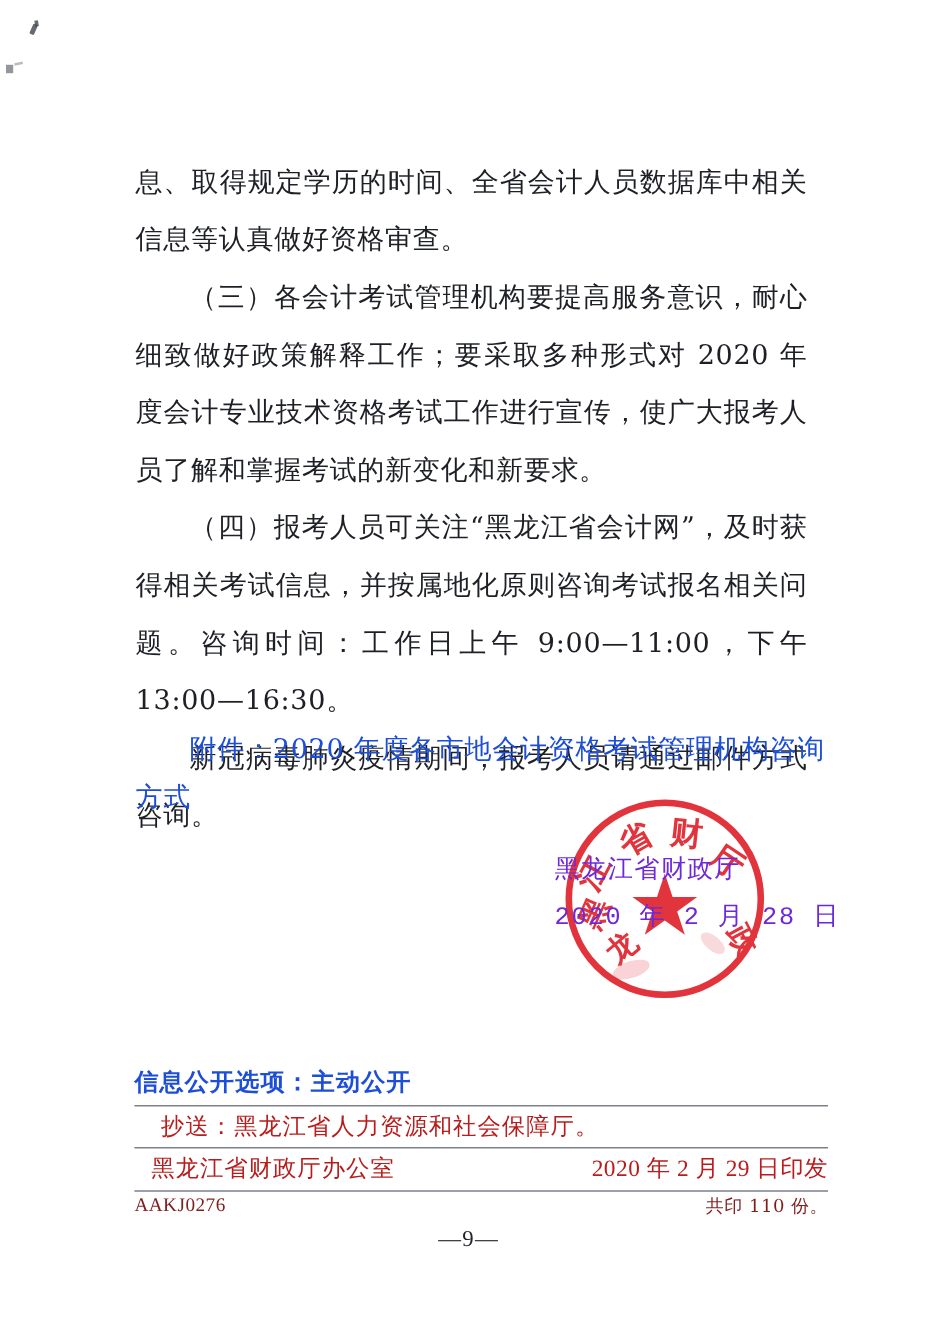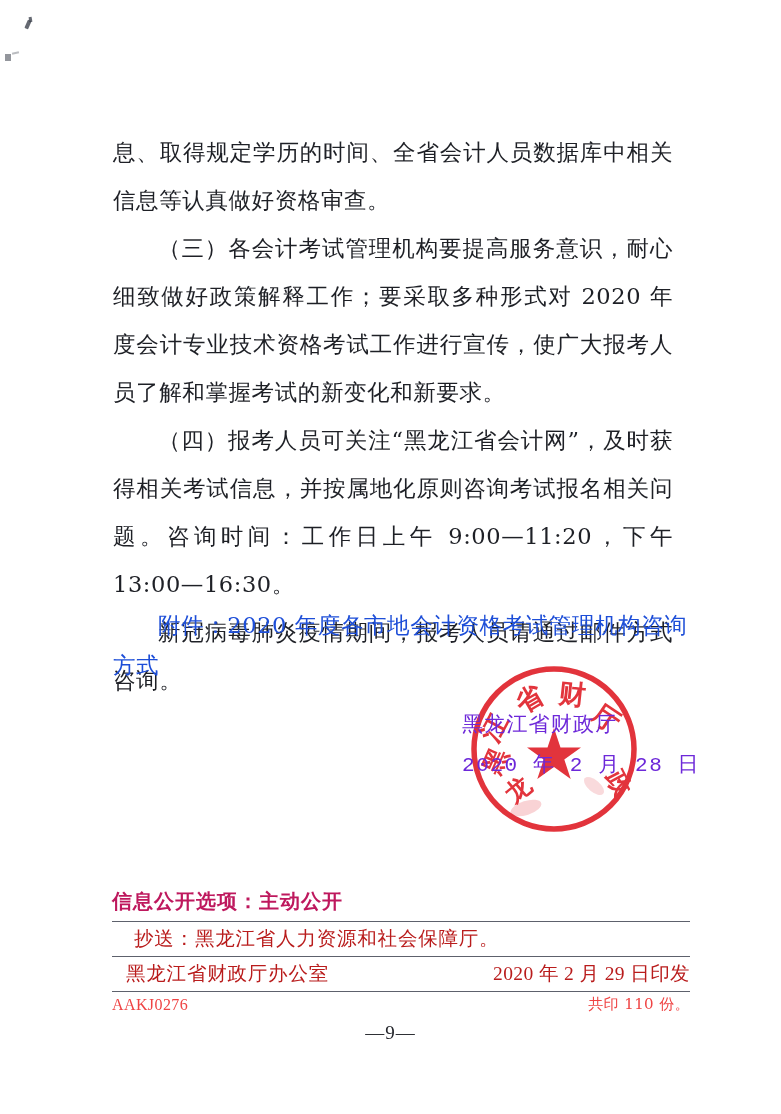--- a/index.html
+++ b/index.html
@@ -94,21 +94,21 @@
     position: absolute;
     left: 112px;
     top: 888px;
     width: 578px;
   }
   .disclosure {
     font-family: "DejaVu Sans", "Liberation Sans", sans-serif;
     font-weight: bold;
     font-size: 20px;
     letter-spacing: 1px;
-    color: #be185d;
+    color: #1d4ed8;
     padding-bottom: 6px;
   }
   .rule {
     height: 0;
     border-top: 1.4px solid #5d616c;
     width: 578px;
   }
   .rule.thin { border-top-width: 1.1px; }
   .f-row {
     display: flex;
@@ -118,24 +118,24 @@
     letter-spacing: 0.8px;
     color: #b91c1c;
     padding: 4px 0 4px 18px;
     line-height: 26px;
   }
   .f-row.copy { padding-left: 22px; }
   .f-row.office { padding-left: 14px; }
   .f-meta {
     display: flex;
     justify-content: space-between;
-    align-items: center;
+    align-items: flex-start;
     padding: 3px 0 0 0;
     font-size: 16px;
-    color: #ef4444;
+    color: #7f1d1d;
     letter-spacing: 0.4px;
     font-family: "Liberation Serif", "DejaVu Serif", serif;
   }
   .f-meta .cn {
     font-family: "DejaVu Serif", "Liberation Serif", serif;
     font-size: 15px;
   }
   .lat-inline { font-family: "Liberation Serif", "DejaVu Serif", serif; letter-spacing: 0.4px; }
 
   
@@ -157,21 +157,21 @@
 <div id="page">
 
   <div class="speck s1"></div>
   <div class="speck s2"></div>
   <div class="speck s3"></div>
   <div class="speck s4"></div>
 
   <div class="body-block">
     <p class="para">息、取得规定学历的时间、全省会计人员数据库中相关信息等认真做好资格审查。</p>
     <p class="para indent">（三）各会计考试管理机构要提高服务意识，耐心细致做好政策解释工作；要采取多种形式对 2020 年度会计专业技术资格考试工作进行宣传，使广大报考人员了解和掌握考试的新变化和新要求。</p>
-    <p class="para indent">（四）报考人员可关注“黑龙江省会计网”，及时获得相关考试信息，并按属地化原则咨询考试报名相关问题。咨询时间：工作日上午 9:00—11:20，下午 13:00—16:30。</p>
+    <p class="para indent">（四）报考人员可关注“黑龙江省会计网”，及时获得相关考试信息，并按属地化原则咨询考试报名相关问题。咨询时间：工作日上午 9:00—11:00，下午 13:00—16:30。</p>
     <p class="para indent">新冠病毒肺炎疫情期间，报考人员请通过邮件方式咨询。</p>
   </div>
 
   <div class="attach">附件：2020 年度各市地会计资格考试管理机构咨询方式</div>
 
   <div class="seal">
     <svg viewBox="0 0 176 182" xmlns="http://www.w3.org/2000/svg">
       <defs>
         <clipPath id="sealclip">
             <circle cx="88" cy="91" r="86"></circle>

